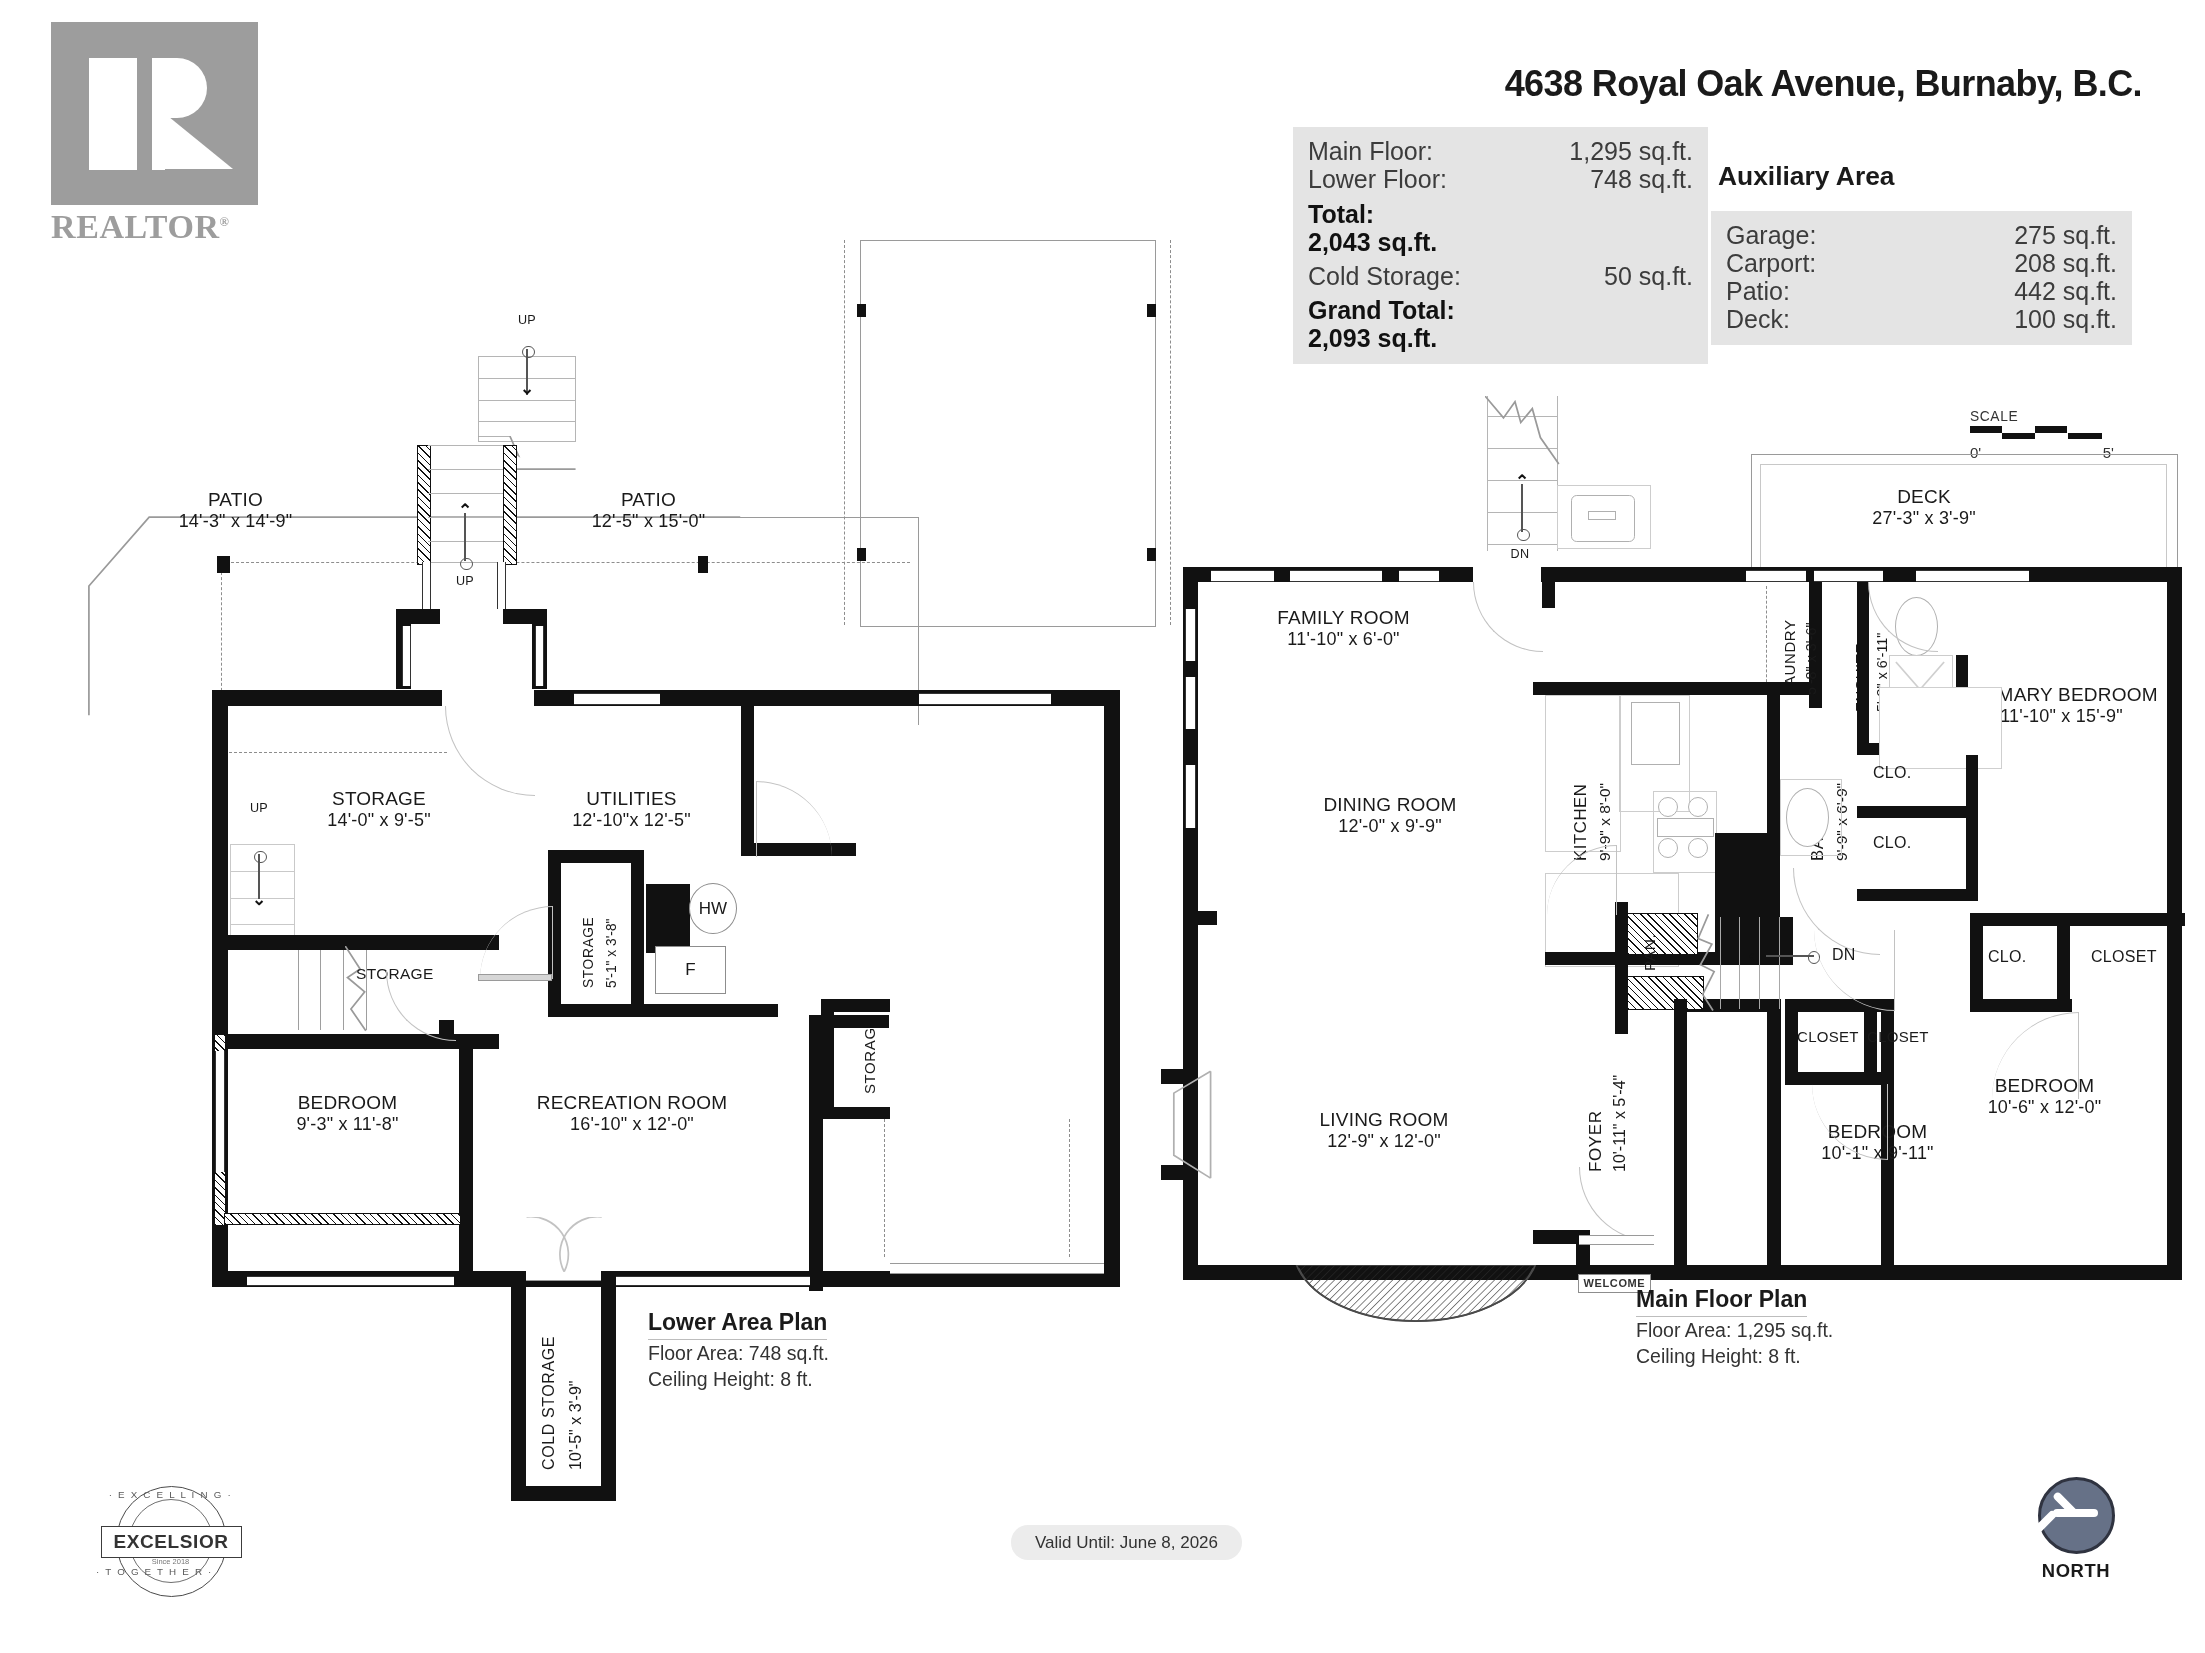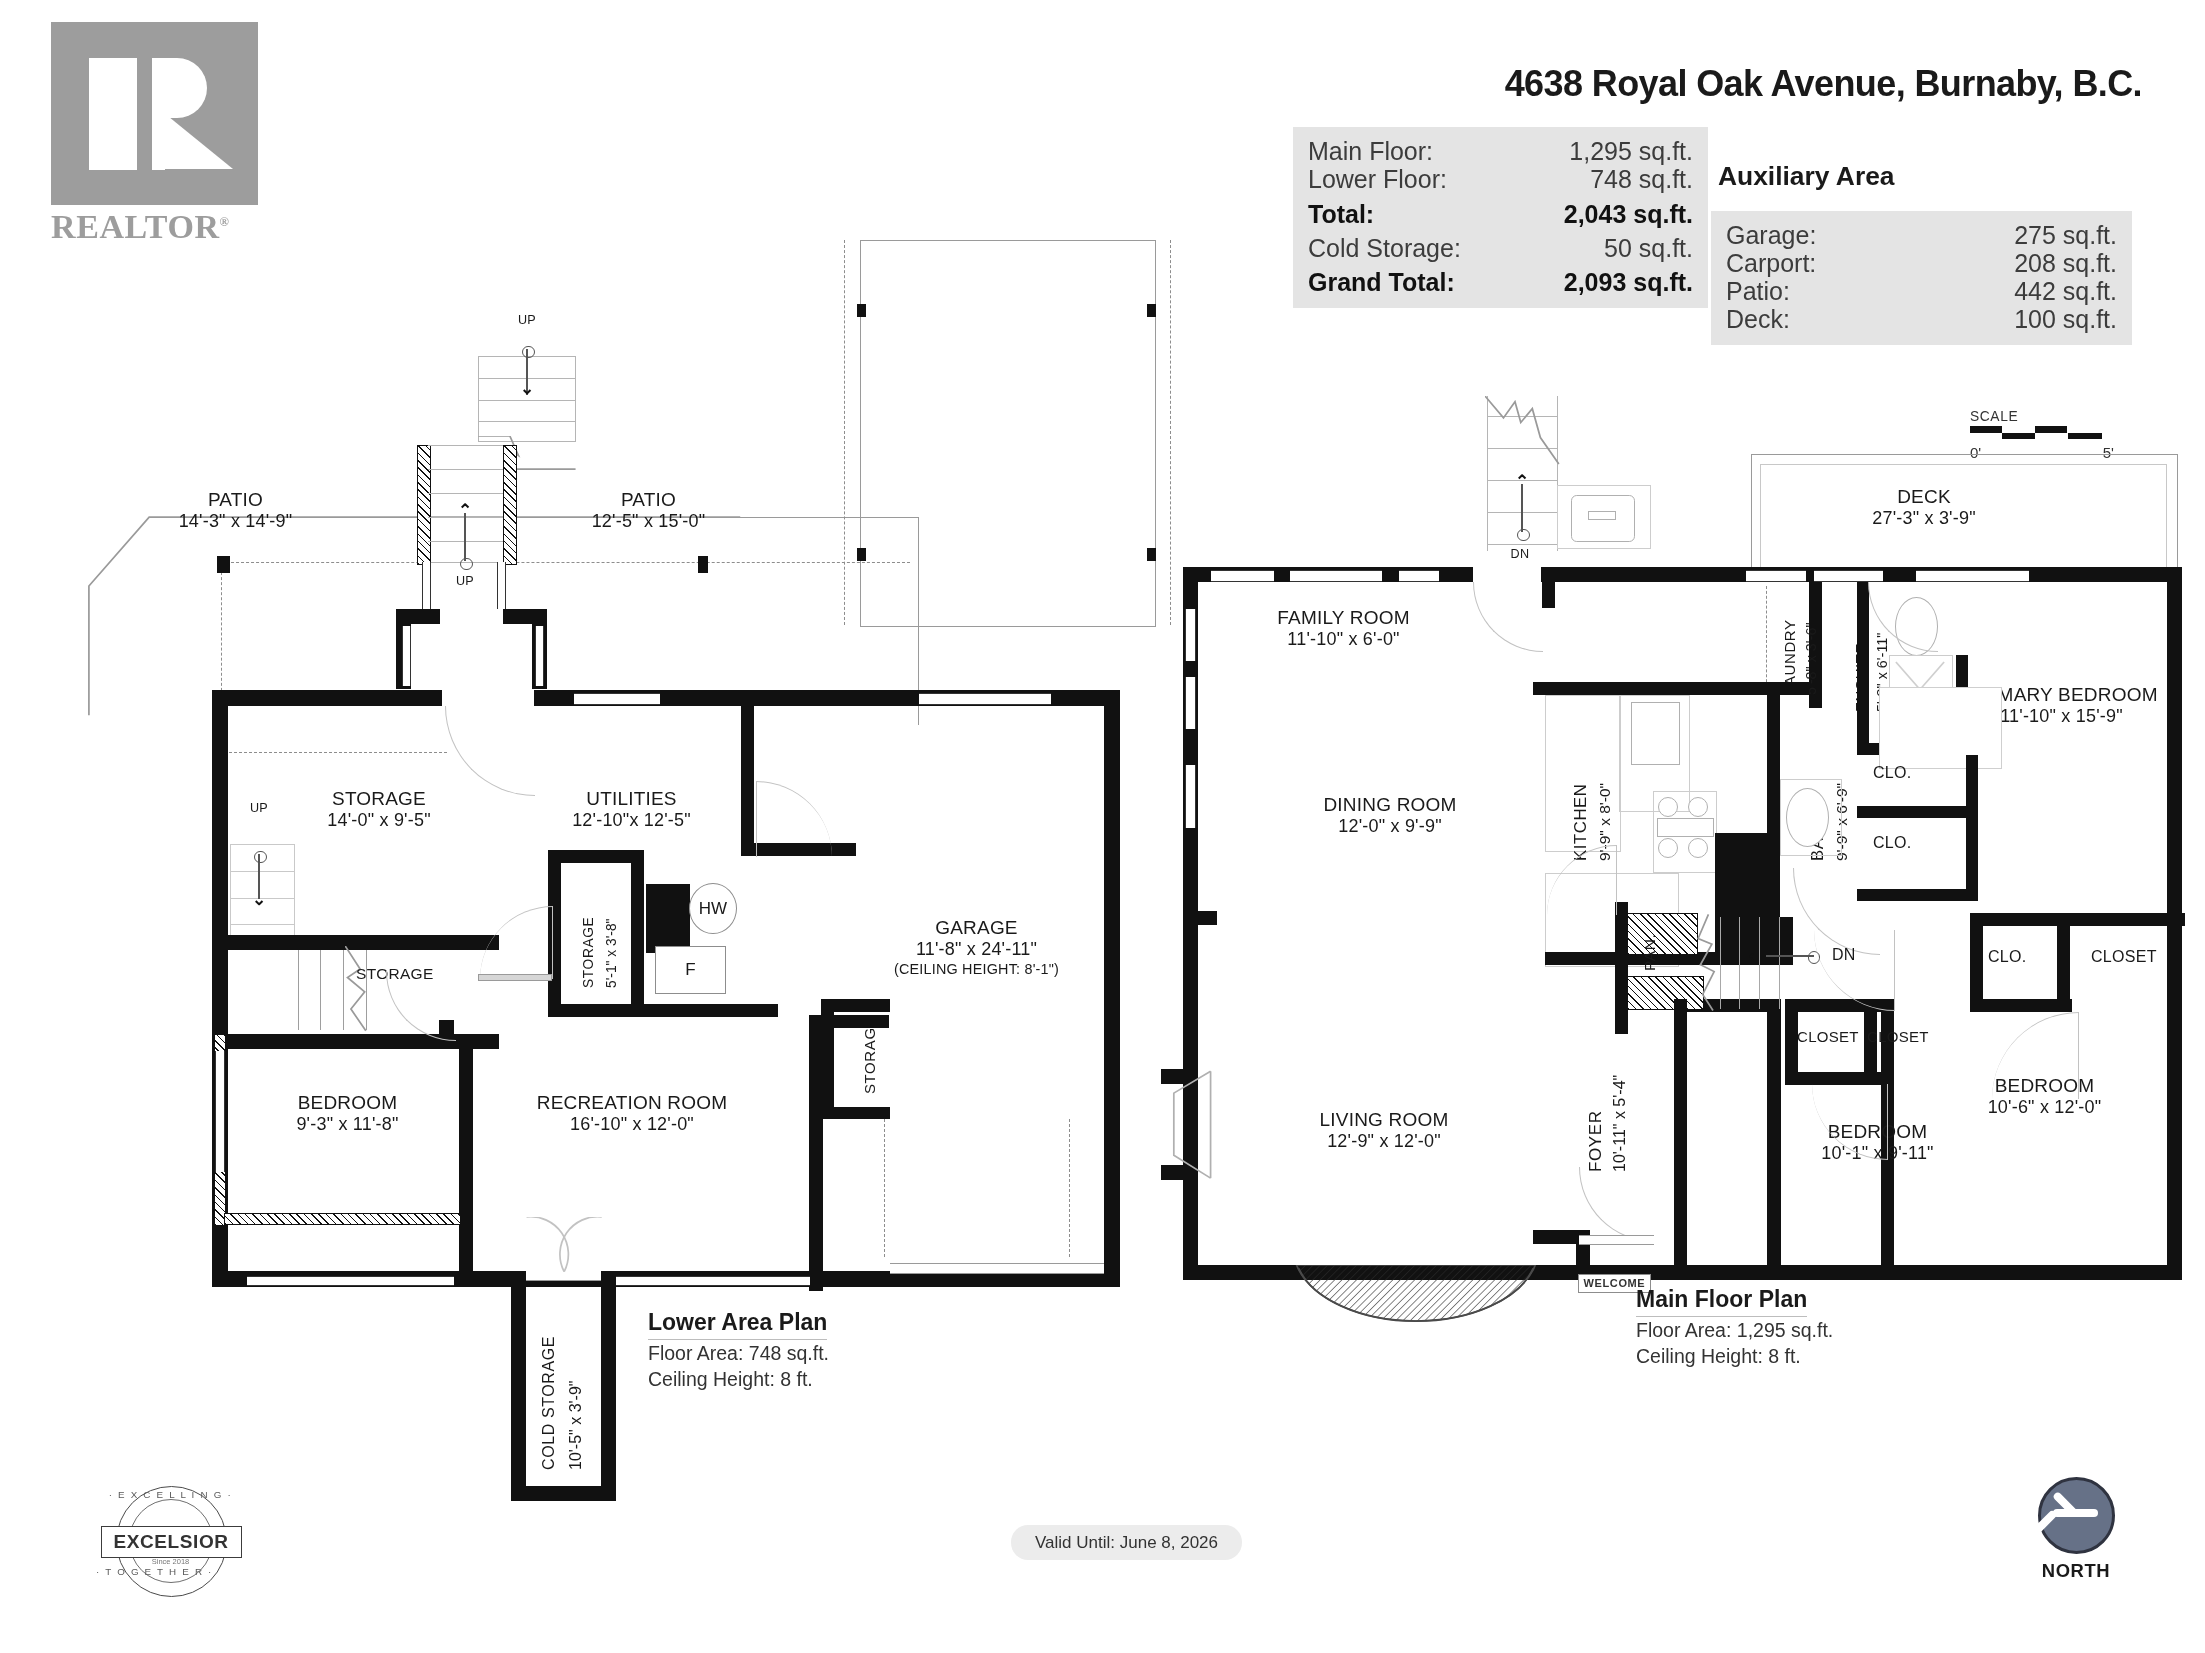--- a/index.html
+++ b/index.html
@@ -18,21 +18,21 @@
   #realtor-word{font-size:34px;letter-spacing:0.6px;color:#9d9d9d;margin-top:3.4px;font-family:"Liberation Serif",serif;}
   #realtor-word sup{font-size:12.6px;vertical-align:super;}
 
   #addr{right:63px;top:63px;font-size:36px;font-weight:600;letter-spacing:-0.6px;white-space:nowrap;}
 
   .areabox{background:#e4e4e4;padding:10.3px 15px 11.5px 15px;}
   #area-main{left:1293px;top:127px;width:385px;}
   #area-aux{left:1711px;top:211px;width:391px;}
   #aux-title{left:1718px;top:161px;font-size:26.4px;font-weight:700;}
   .arow{display:flex;justify-content:space-between;font-size:25px;line-height:1.12;color:#3c3c3c;}
-  .arow.em{font-weight:700;color:#111;}
+  .arow.em{font-weight:700;color:#111;flex-direction:column;}
   .aspacer{height:6.3px;}
 
   
   #scale-wrap{left:1970px;top:409px;width:144px;}
   #scale-lbl{font-size:13.8px;letter-spacing:0.6px;color:#333;}
   #scale-bar{position:relative;height:19.5px;width:132px;margin-top:2.3px;}
   #scale-bar i{position:absolute;height:6.3px;background:#111;}
   #scale-ends{display:flex;justify-content:space-between;font-size:15px;color:#333;margin-top:-2.3px;}
 
   
@@ -305,25 +305,20 @@
   <div class="w" style="left:646px;top:884px;width:44px;height:69px;"></div>
   <div class="circlbl" style="left:689px;top:883px;width:46px;height:49px;">
     <span>HW</span>
   </div>
   <div class="boxlbl" style="left:655px;top:946px;width:69px;height:46px;">
     <span>F</span>
   </div>
 
   <div class="door" style="left:756px;top:781px;width:75px;height:75px;border-color:#c2c2c2;border-width:1.7px;border-right:0;border-bottom:0;border-top-left-radius:0;border-bottom-left-radius:0;border-bottom-right-radius:0;"></div>
 
-  <div class="lbl" style="left:850px;top:916px;width:253px;">
-    <div class="n">GARAGE</div>
-    <div class="d">11'-8" x 24'-11"</div>
-    <div class="c">(CEILING HEIGHT: 8'-1")</div>
-  </div>
   <div class="w" style="left:821px;top:999px;width:12.6px;height:118px;"></div>
   <div class="w" style="left:821px;top:999px;width:69px;height:12.6px;"></div>
   <div class="w" style="left:821px;top:1107px;width:69px;height:11.5px;"></div>
   <div class="vlbl" style="left:861px;top:1094px;font-size:15px;letter-spacing:0.6px;">
     <span>STORAGE</span>
   </div>
   <div class="dashv" style="left:884px;top:1119px;height:138px;"></div>
   <div class="dashv" style="left:1069px;top:1119px;height:138px;"></div>
   <div class="w" style="left:809px;top:1015px;width:13.8px;height:276px;"></div>
   <div class="w" style="left:809px;top:1015px;width:80px;height:12.6px;"></div>

